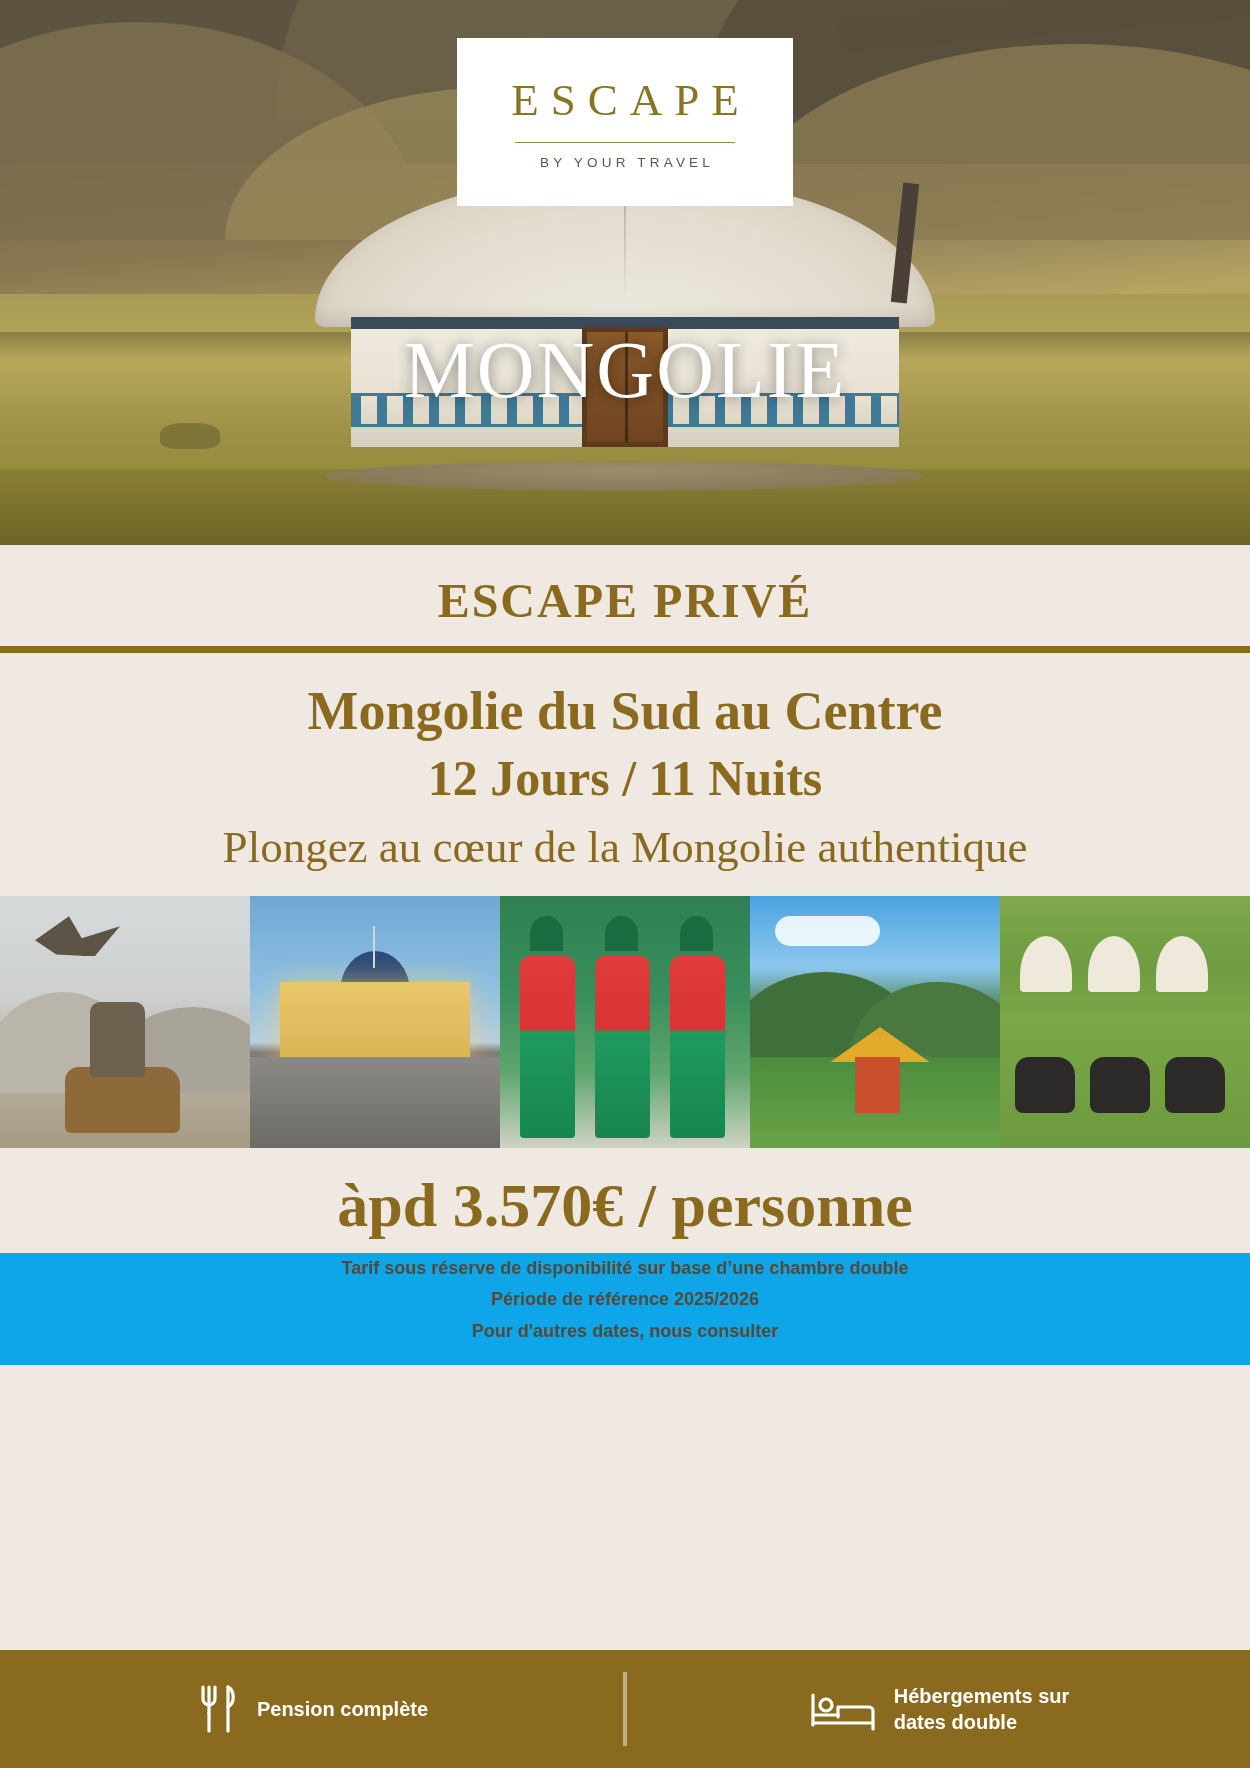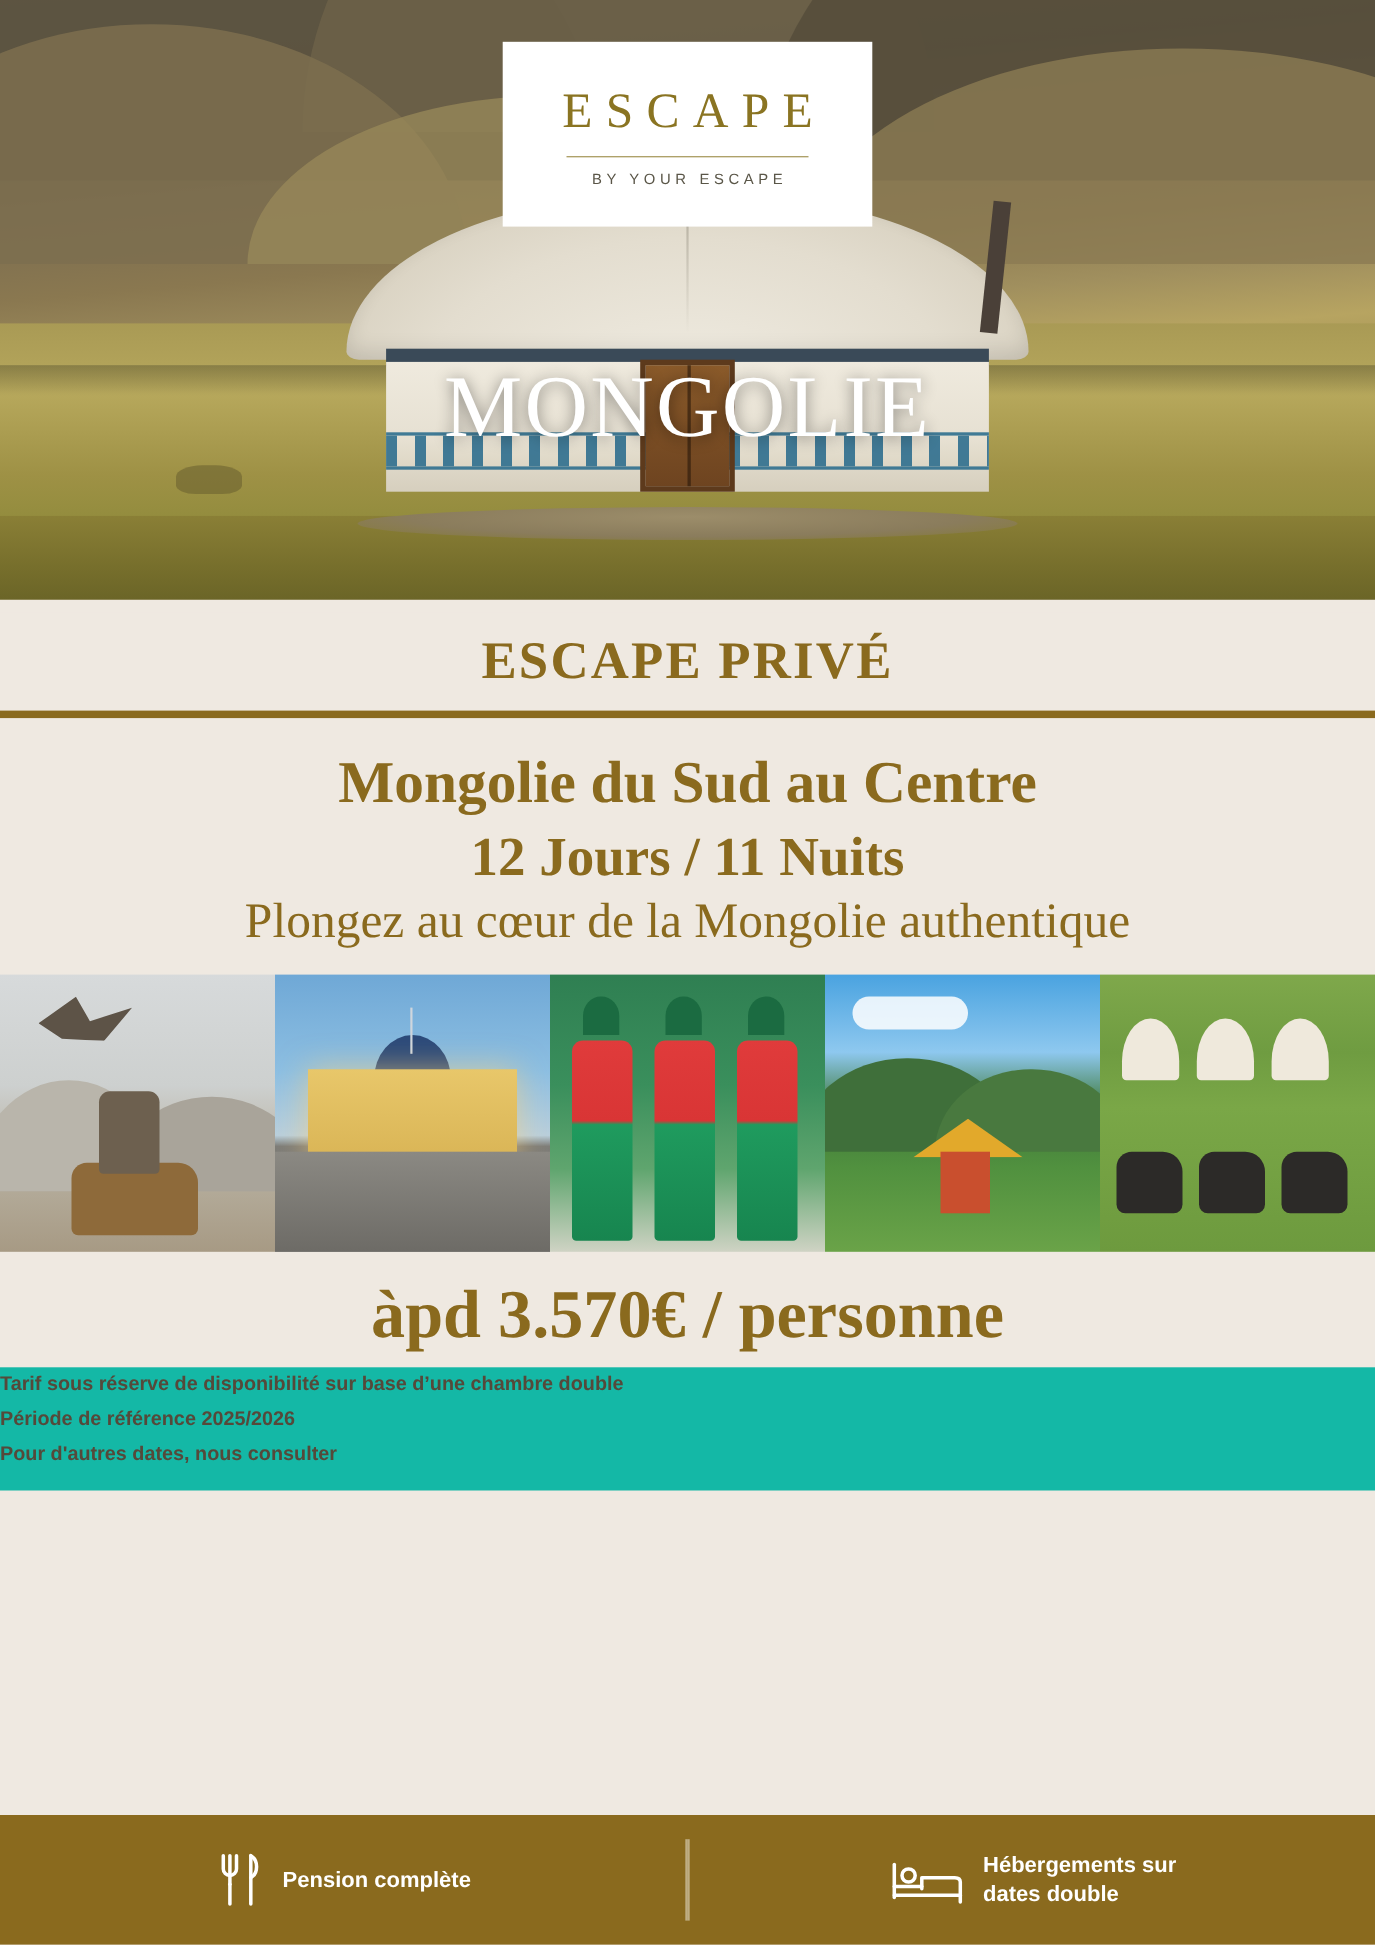--- a/index.html
+++ b/index.html
@@ -154,21 +154,21 @@
   .t-main {
     font-family: "Liberation Serif", serif; font-weight: bold;
     font-size: 54px; color: #8a6a1e; line-height: 1.12;
   }
   .t-days {
     font-family: "Liberation Serif", serif; font-weight: bold;
     font-size: 50px; color: #8a6a1e; line-height: 1.25; margin-top: 6px;
   }
   .t-tag {
     font-family: "Liberation Serif", serif;
-    font-size: 45px; color: #8a6a1e; line-height: 1.2;
+    font-size: 45px; color: #8a6a1e; margin-top: 10px; line-height: 1.2;
   }
 
   
   .strip { display: flex; width: 100%; height: 252px; }
   .strip > div { flex: 1 1 20%; position: relative; overflow: hidden; }
 
   .ph1 { background: linear-gradient(180deg, #d7dadb 0%, #cdd0cf 40%, #b9b3a4 65%, #a79a84 100%); }
   .ph1 .mt { position: absolute; left: -10%; top: 38%; width: 70%; height: 40%;
     background: #b9b5ab; border-radius: 50% 50% 0 0 / 100% 100% 0 0; }
   .ph1 .mt2 { position: absolute; right: -14%; top: 44%; width: 74%; height: 34%;
@@ -231,21 +231,21 @@
     font-family: "Liberation Serif", serif;
     font-size: 37px; color: #8a6a1e; line-height: 1.38;
   }
   .price {
     text-align: center;
     font-family: "Liberation Serif", serif; font-weight: bold;
     font-size: 62px; color: #8a6a1e; padding: 22px 0 12px;
     background: #efe9e1;
   }
   .fineprint {
-    background: #14b8a6; 
+    background: #0ea5e9; text-align: center;
     font-size: 18px; font-weight: bold; color: #55493a; line-height: 1.75;
     padding-bottom: 18px;
   }
 
   
   .footer {
     margin-top: auto;
     height: 118px; background: #8a6a1e;
     display: flex; align-items: center; color: #ffffff;
   }
@@ -279,21 +279,21 @@
       <div class="yurt-band"></div>
       <div class="yurt-body"></div>
       <div class="yurt-pattern"></div>
       <div class="yurt-door"></div>
       <div class="yurt-base"></div>
     </div>
 
     <div class="logo-box">
       <div class="logo-word">ESCAPE</div>
       <div class="logo-rule"></div>
-      <div class="logo-sub">BY YOUR ESCAPE</div>
+      <div class="logo-sub">BY YOUR TRAVEL</div>
     </div>
 
     <div class="hero-title">MONGOLIE</div>
   </div>
 
   <div class="band-top"></div>
   <div class="circuit">ESCAPE PRIVÉ</div>
   <div class="divider"></div>
 
   <div class="titleblock">

